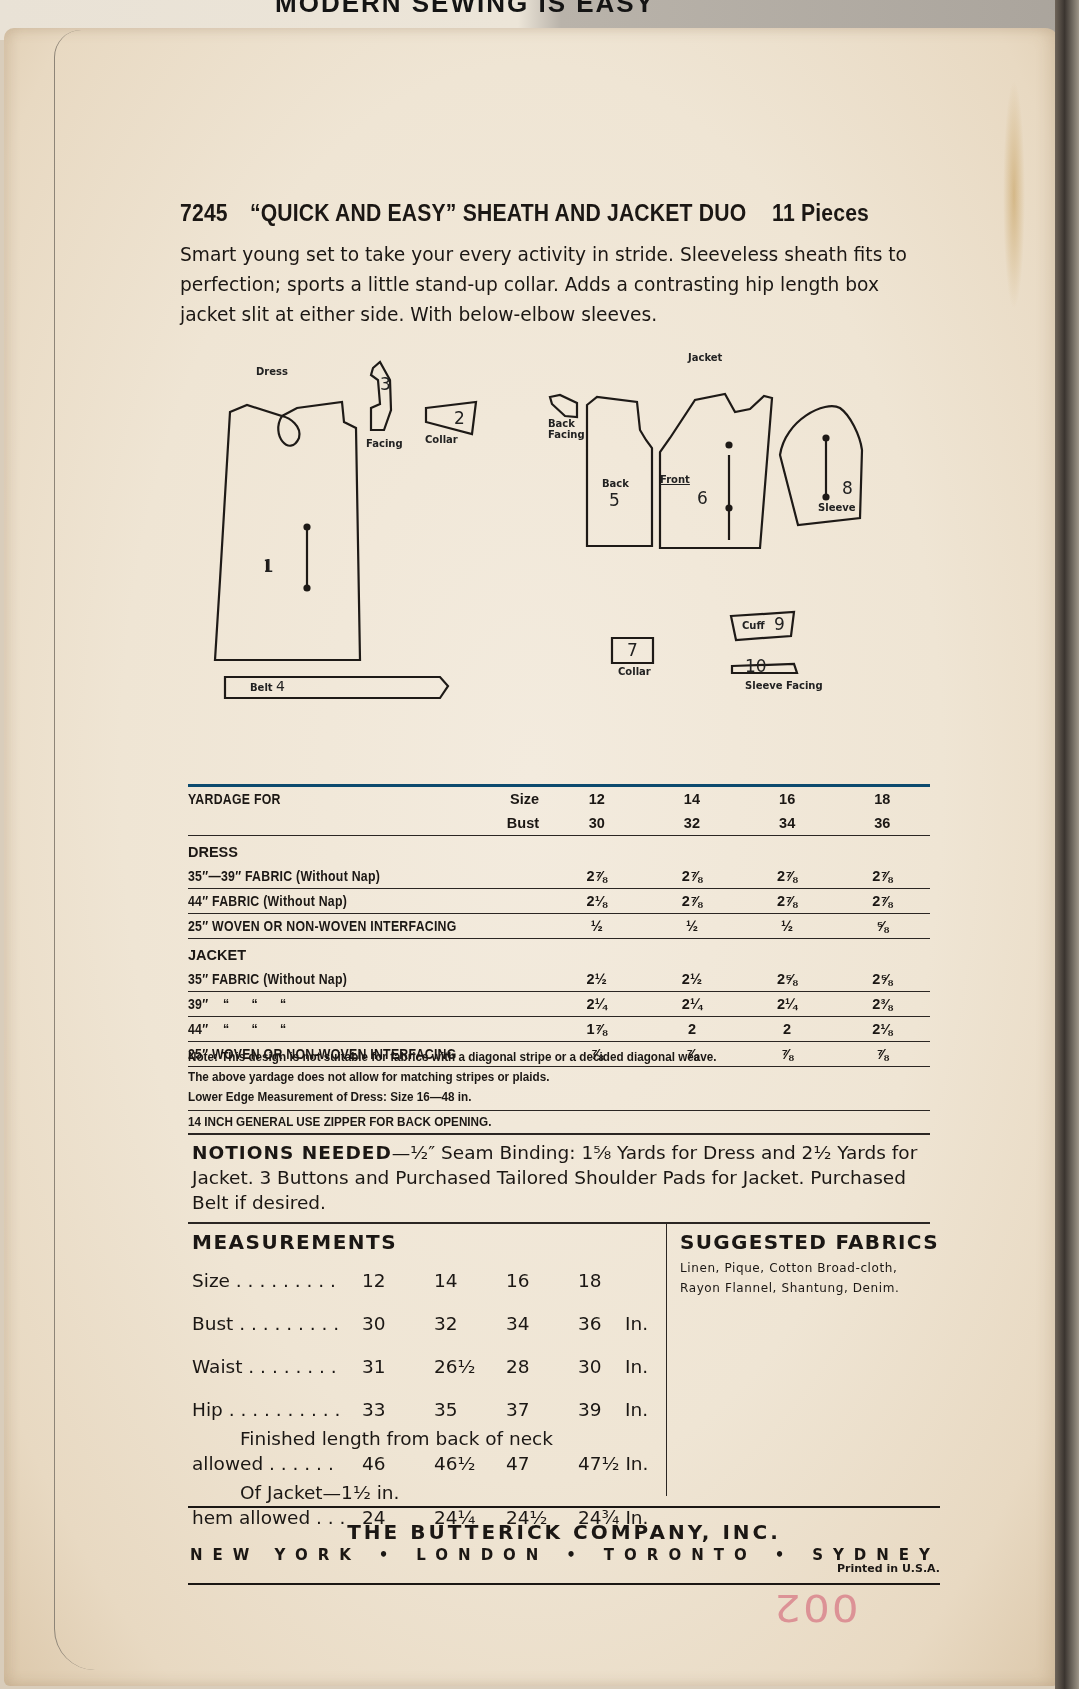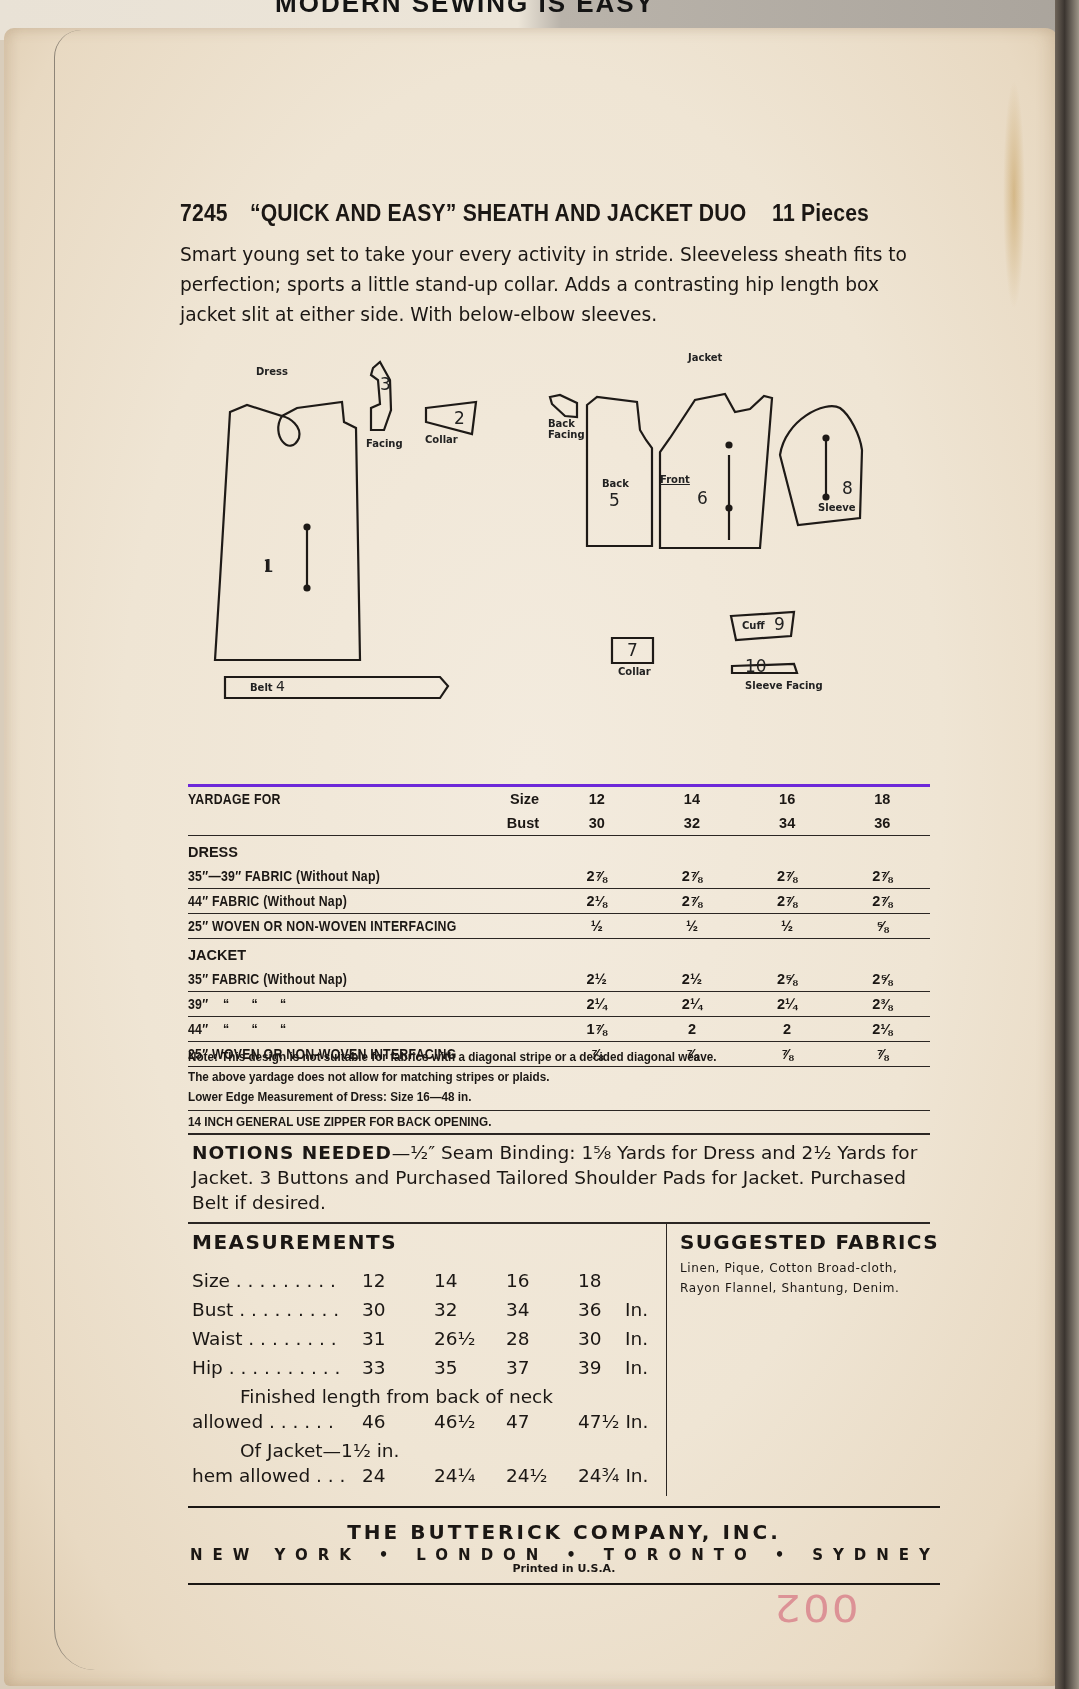--- a/index.html
+++ b/index.html
@@ -61,49 +61,49 @@
 
   .diagram { position:absolute; left:200px; top:360px; width:720px; height:400px; }
   .diagram svg { position:absolute; left:0; top:0; }
   .plabel { position:absolute; font-family:"DejaVu Sans", sans-serif; font-size:10px; font-weight:bold; color:#222; }
   .pnum { position:absolute; font-family:"DejaVu Sans", sans-serif; font-size:17px; color:#222; }
 
   .yardage { position:absolute; left:188px; top:784px; width:742px; font-family:"Liberation Sans", sans-serif; font-size:14.5px; }
   .yardage table { width:100%; border-collapse:collapse; }
   .yardage td { padding:2px 0; height:20px; }
   .yardage .hdr td { font-weight:bold; }
-  .yardage .rule-top { border-top:3px solid #6d28d9; }
+  .yardage .rule-top { border-top:3px solid #0c4a6e; }
   .yardage .rule-bot td { border-bottom:1.5px solid #2b2623; }
   .yardage .sec td { font-weight:bold; padding-top:6px; }
   .yardage .lbl { width:300px; font-weight:bold; letter-spacing:0.3px; transform:scaleX(0.85); transform-origin:left; white-space:nowrap; }
   .yardage .v { text-align:center; width:110px; font-weight:bold; }
   .yardage .sz { width:60px; text-align:right; padding-right:10px; font-weight:bold; }
 
   .notes { position:absolute; left:188px; top:1047px; width:742px; font-family:"Liberation Sans", sans-serif; font-size:13px; line-height:20px; font-weight:bold; transform:scaleX(0.9); transform-origin:left; }
   .zipper { position:absolute; left:188px; top:1110px; width:742px; border-top:1.5px solid #2b2623; border-bottom:2px solid #2b2623; padding:3px 0 4px; font-family:"Liberation Sans", sans-serif; font-size:13px; font-weight:bold; }
   .zipper span { display:inline-block; transform:scaleX(0.9); transform-origin:left; }
 
   .notions { position:absolute; left:192px; top:1140px; width:740px; font-family:"DejaVu Sans", sans-serif; font-size:18.5px; line-height:25px; }
   .notions b { font-weight:bold; letter-spacing:1px; }
 
   .meas-rule { position:absolute; left:188px; top:1222px; width:742px; border-top:2px solid #2b2623; }
   .measurements { position:absolute; left:192px; top:1230px; width:470px; font-family:"DejaVu Sans", sans-serif; font-size:18.5px; }
   .meas-title { font-weight:bold; letter-spacing:1.5px; font-size:20px; margin-bottom:14px; }
-  .meas-grid { display:grid; grid-template-columns:170px 72px 72px 72px 50px; row-gap:4px; line-height:25px; }
+  .meas-grid { display:grid; grid-template-columns:170px 72px 72px 72px 50px; row-gap:18px; line-height:25px; }
   .meas-text { line-height:25px; margin-top:4px;margin-left:48px; }
 
   .vdivider { position:absolute; left:666px; top:1224px; height:272px; border-left:1.5px solid #2b2623; }
   .fabrics { position:absolute; left:680px; top:1230px; width:260px; }
   .fabrics-title { font-family:"DejaVu Sans", sans-serif; font-weight:bold; font-size:20px; letter-spacing:1.3px; }
   .fabrics-text { font-family:"DejaVu Sans", sans-serif; font-size:12px; line-height:20px; letter-spacing:0.6px; margin-top:4px; }
 
   .footer { position:absolute; left:188px; top:1506px; width:752px; border-top:2.5px solid #1b1714; border-bottom:2.5px solid #1b1714; height:75px; text-align:center; }
   .company { font-family:"DejaVu Sans", sans-serif; font-weight:bold; font-size:20px; letter-spacing:3px; margin-top:12px; }
   .cities { display:flex; justify-content:space-between; font-family:"DejaVu Sans", sans-serif; font-weight:bold; font-size:15px; letter-spacing:10px; margin-top:2px; padding-left:2px; }
-  .printed { font-family:"DejaVu Sans", sans-serif; font-weight:bold; font-size:11px; margin-top:-2px; }
+  .printed { font-family:"DejaVu Sans", sans-serif; font-weight:bold; font-size:11px; margin-top:-2px;text-align:right; }
 
   .stamp { position:absolute; left:776px; top:1586px; font-family:"DejaVu Sans", sans-serif; font-size:38px; color:#d87a86; opacity:0.75; transform:rotate(180deg) scaleX(1.1); letter-spacing:2px; }
 </style>
 </head>
 <body>
 
 <div class="top-strip">
   <div class="top-banner">MODERN SEWING IS EASY</div>
   <div class="top-with">WITH</div>
 </div>

